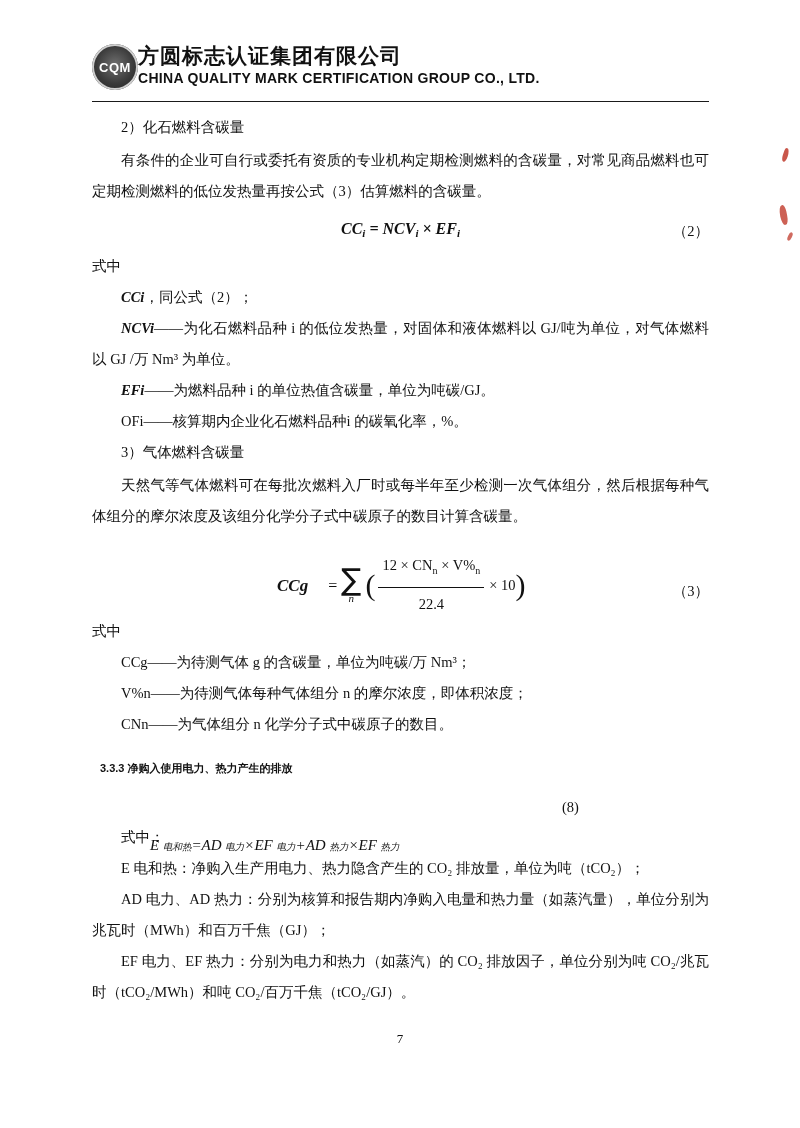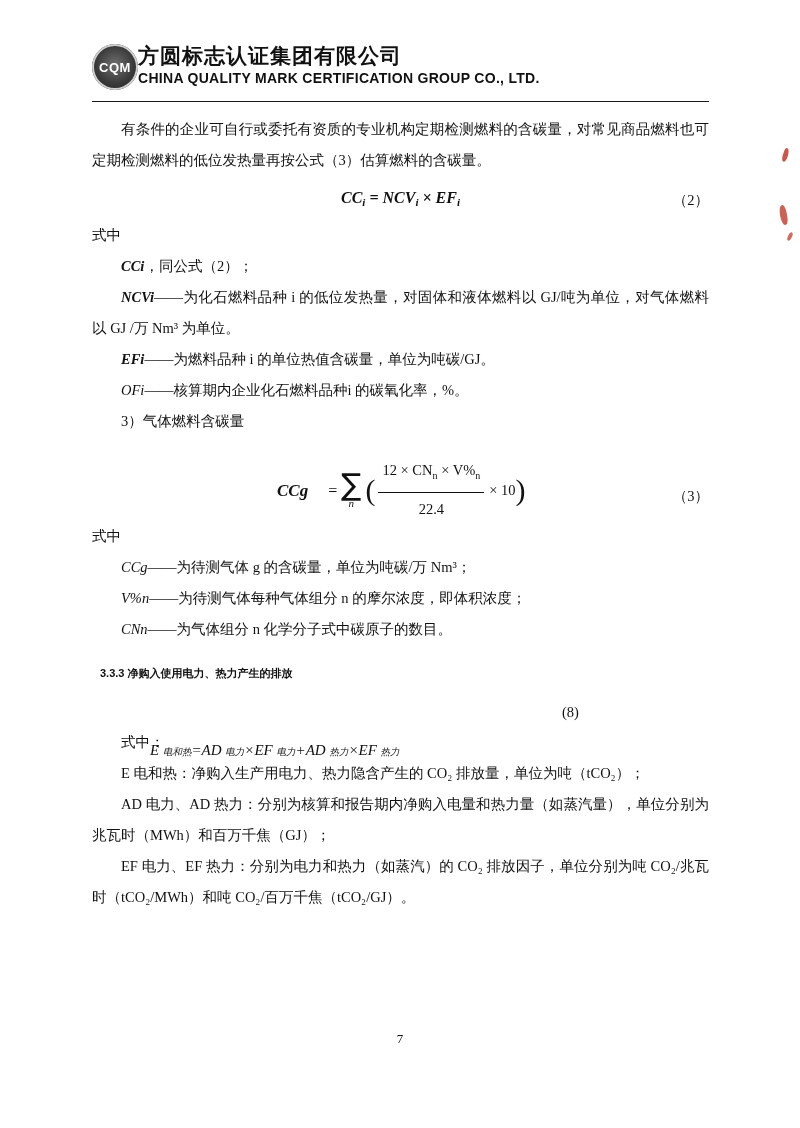--- a/index.html
+++ b/index.html
@@ -116,21 +116,20 @@
     right: 0;
     font-style: normal;
     font-weight: normal;
     font-size: 14.5px;
   }
   .term {
     font-style: italic;
     font-weight: bold;
   }
   .term-light {
-    font-style: italic;
     margin-top: 37px;
   }
   sub { font-size: 10px; }
 
   
   .formula3-wrap {
     position: relative;
     height: 74px;
     margin-top: 10px;
   }
@@ -291,20 +290,21 @@
       <div class="logo-text">
         <div class="logo-cn">方圆标志认证集团有限公司</div>
         <div class="logo-en">CHINA QUALITY MARK CERTIFICATION GROUP CO., LTD.</div>
       </div>
     </div>
   </div>
   <div class="header-rule"></div>
 
   <div class="content">
 
+    <p class="ind1">2）化石燃料含碳量</p>
 
     <p class="ind1 para">有条件的企业可自行或委托有资质的专业机构定期检测燃料的含碳量，对常见商品燃料也可定期检测燃料的低位发热量再按公式（3）估算燃料的含碳量。</p>
 
     <div class="formula-row">
       <span class="formula">
         <span>CC</span><span class="sub">i</span>
         <span>=</span>
         <span>NCV</span><span class="sub">i</span>
         <span>×</span>
         <span>EF</span><span class="sub">i</span>
@@ -317,20 +317,21 @@
     <p class="ind1"><span class="term">CC</span><span class="term sub">i</span><span>，同公式（2）；</span></p>
 
     <p class="ind1"><span class="term">NCV</span><span class="term sub">i</span><span>——为化石燃料品种 i 的低位发热量，对固体和液体燃料以 GJ/吨为单位，对气体燃料以 GJ /万 Nm³ 为单位。</span></p>
 
     <p class="ind1"><span class="term">EF</span><span class="term sub">i</span><span>——为燃料品种 i 的单位热值含碳量，单位为吨碳/GJ。</span></p>
 
     <p class="ind1"><span class="term-light">OF</span><span class="term-light sub">i</span><span>——核算期内企业化石燃料品种i 的碳氧化率，%。</span></p>
 
     <p class="ind1">3）气体燃料含碳量</p>
 
+    <p class="ind1 para">天然气等气体燃料可在每批次燃料入厂时或每半年至少检测一次气体组分，然后根据每种气体组分的摩尔浓度及该组分化学分子式中碳原子的数目计算含碳量。</p>
 
     <div class="formula3-wrap">
       <div class="formula3">
         <span class="f3-lhs"><span>CC</span><span class="sub">g</span></span>
         <span class="f3-eq">=</span>
         <span class="sigma-box">
           <span class="sigma-glyph">∑</span>
           <span class="sigma-sub">n</span>
         </span>
         <span class="paren">(</span>

